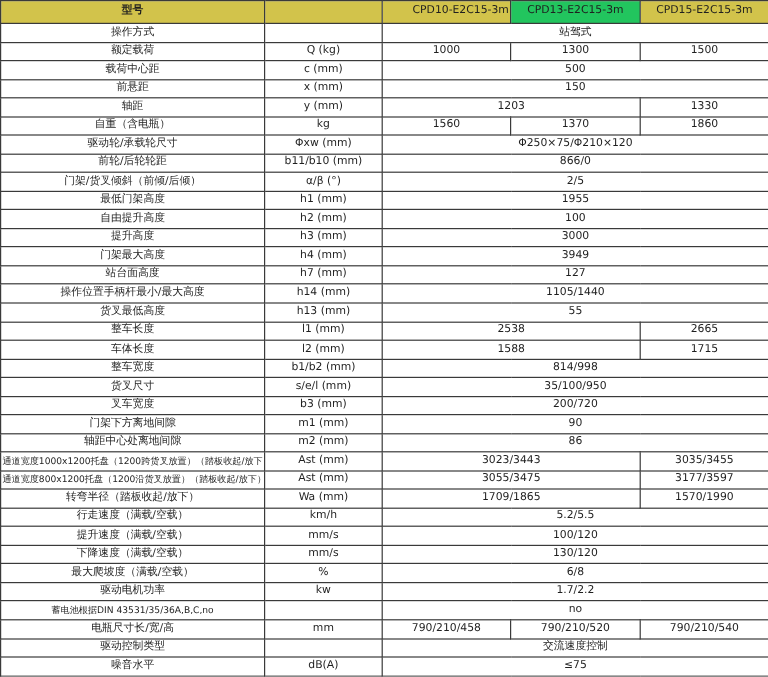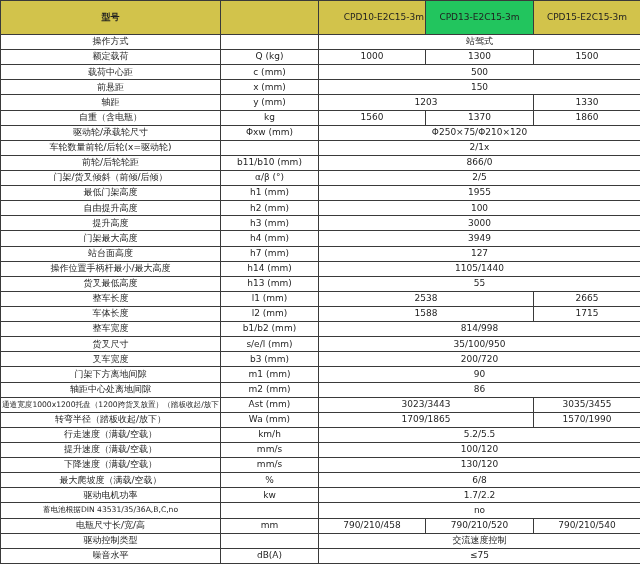--- a/index.html
+++ b/index.html
@@ -8,21 +8,21 @@
     width:640px; height:564px;
     border-collapse:collapse; table-layout:fixed;
     background:#ffffff;
   }
   table.spec td {
     border:1px solid #3a3a3a;
     text-align:center; vertical-align:middle;
     font-size:9px; line-height:1.05; color:#1f1f1f;
     padding:0 1px; overflow:hidden; white-space:nowrap;
   }
-  tr.head { height:34px; }
+  tr.head { height:19px; }
   tr.head td { background:#d2c34b; font-size:9px; }
   tr.head td.label { font-weight:bold; }
   tr.datarow { height:14px; }
   td.label.small { font-size:7.6px; }
 </style>
 </head>
 <body>
 
 <table class="spec">
   <colgroup>
@@ -76,25 +76,20 @@
         <td colspan="1" class="val">1560</td>
         <td colspan="1" class="val">1370</td>
         <td colspan="1" class="val">1860</td>
       </tr>
       <tr class="datarow">
         <td class="label">驱动轮/承载轮尺寸</td>
         <td class="unit">Φxw (mm)</td>
         <td colspan="3" class="val">Φ250×75/Φ210×120</td>
       </tr>
       <tr class="datarow">
-        <td class="label">车轮数量前轮/后轮(x=驱动轮)</td>
-        <td class="unit"></td>
-        <td colspan="3" class="val">2/1x</td>
-      </tr>
-      <tr class="datarow">
         <td class="label">前轮/后轮轮距</td>
         <td class="unit">b11/b10 (mm)</td>
         <td colspan="3" class="val">866/0</td>
       </tr>
       <tr class="datarow">
         <td class="label">门架/货叉倾斜（前倾/后倾）</td>
         <td class="unit">α/β (°)</td>
         <td colspan="3" class="val">2/5</td>
       </tr>
       <tr class="datarow">
@@ -167,20 +162,26 @@
       <tr class="datarow">
         <td class="label">轴距中心处离地间隙</td>
         <td class="unit">m2 (mm)</td>
         <td colspan="3" class="val">86</td>
       </tr>
       <tr class="datarow">
         <td class="label small">通道宽度1000x1200托盘（1200跨货叉放置）（踏板收起/放下）</td>
         <td class="unit">Ast (mm)</td>
         <td colspan="2" class="val">3023/3443</td>
         <td colspan="1" class="val">3035/3455</td>
+      </tr>
+      <tr class="datarow">
+        <td class="label small">通道宽度800x1200托盘（1200沿货叉放置）（踏板收起/放下）</td>
+        <td class="unit">Ast (mm)</td>
+        <td colspan="2" class="val">3055/3475</td>
+        <td colspan="1" class="val">3177/3597</td>
       </tr>
       <tr class="datarow">
         <td class="label">转弯半径（踏板收起/放下）</td>
         <td class="unit">Wa (mm)</td>
         <td colspan="2" class="val">1709/1865</td>
         <td colspan="1" class="val">1570/1990</td>
       </tr>
       <tr class="datarow">
         <td class="label">行走速度（满载/空载）</td>
         <td class="unit">km/h</td>

